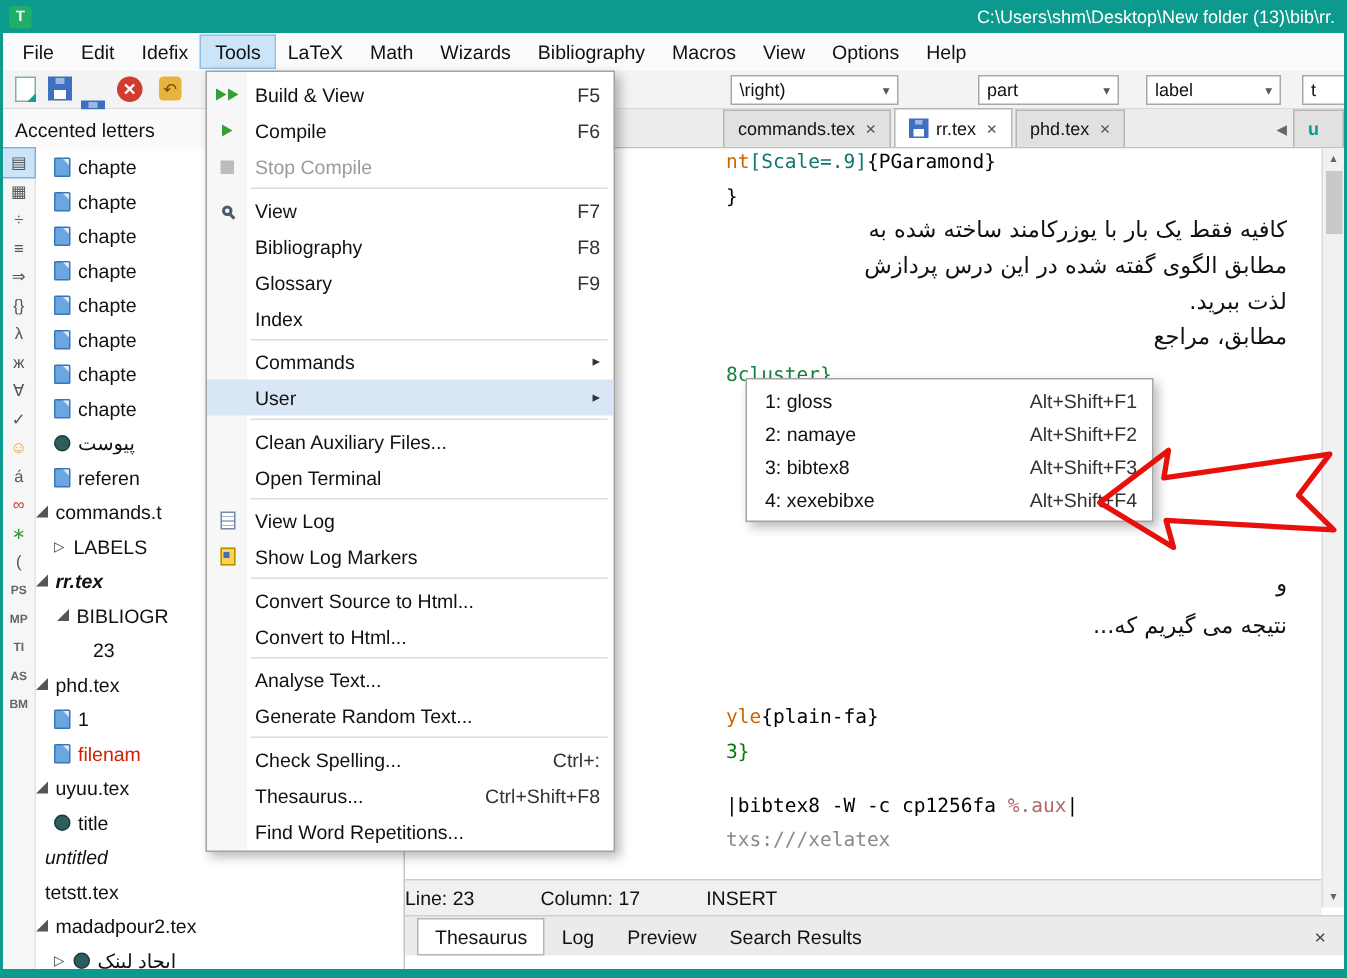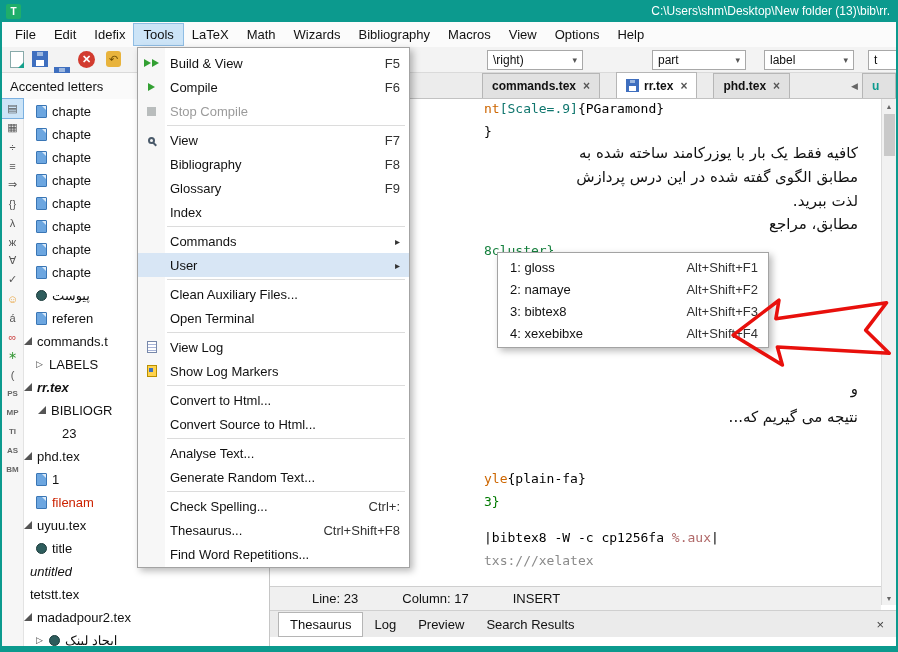--- a/index.html
+++ b/index.html
@@ -37,21 +37,21 @@
   .tb-floppy { width:16px; height:16px; background:#3f6fbf; position:relative; }
   .tb-floppy::before { content:""; position:absolute; left:4px; bottom:1px; width:8px; height:6px; background:#fff; }
   .tb-floppy::after { content:""; position:absolute; left:5px; top:1px; width:6px; height:4px; background:#9db8e0; }
   .tb-close { left:76px; width:17px; height:17px; border-radius:50%; background:#d23b2f; color:#fff;
     font-size:11px; font-weight:bold; display:flex; align-items:center; justify-content:center; }
   .tb-undo { left:104px; width:15px; height:16px; background:#e8b33c; border-radius:3px; color:#6b4b00;
     font-size:11px; display:flex; align-items:center; justify-content:center; }
   .combo { position:absolute; top:3px; height:20px; background:#fff; border:1px solid #a8a8a8;
     display:flex; align-items:center; padding:0 5px; font-size:12px; white-space:nowrap; overflow:hidden; }
   .combo .arr { margin-left:auto; padding-left:6px; font-size:9px; color:#555; }
-  .combo1 { left:485px; width:96px; } .combo2 { left:650px; width:94px; }
+  .combo1 { left:485px; width:112px; } .combo2 { left:650px; width:94px; }
   .combo3 { left:762px; width:90px; } .combo4 { left:866px; width:44px; }
 
   
   .sidebar { position:absolute; left:2px; top:73px; width:268px; height:573px; background:#fff;
     border-right:1px solid #c6c6c6; }
   .sb-header { height:26px; display:flex; align-items:center; padding-left:8px; background:#fafafa; }
   .iconstrip { position:absolute; left:0; top:26px; width:22px; height:547px; background:#f6f6f6;
     border-right:1px solid #e3e3e3; }
   .pic { height:19px; display:flex; align-items:center; justify-content:center; font-size:11px; color:#555; }
   .pic.sel { background:var(--selection); outline:1px solid #7ab0e0; }
@@ -70,21 +70,21 @@
   .expc { width:10px; font-size:9px; color:#444; margin-right:3px; flex:none; }
   .tl { white-space:nowrap; overflow:hidden; }
   .tl.cur { font-weight:bold; font-style:italic; }
   .tl.ital { font-style:italic; }
   .tl.redlbl { color:#cc2200; }
 
   
   .tabbar { position:absolute; left:270px; top:73px; width:626px; height:26px; background:#ececec;
     border-bottom:1px solid #c2c2c2; display:flex; align-items:flex-end; }
   .tab { height:25px; display:flex; align-items:center; padding:0 9px; background:#e1e1e1;
-    border:1px solid #b6b6b6; border-bottom:none; margin-right:16px; font-size:12px; white-space:nowrap;font-weight:bold; }
+    border:1px solid #b6b6b6; border-bottom:none; margin-right:2px; font-size:12px; white-space:nowrap; }
   .tab.first { margin-left:212px; }
   .tab.active { background:#fff; height:26px; }
   .tab .close { margin-left:7px; color:#555; font-size:12px; }
   .tabsave { width:13px; height:13px; background:#3f6fbf; position:relative; margin-right:5px; }
   .tabsave::before { content:""; position:absolute; left:3px; bottom:1px; width:7px; height:5px; background:#fff; }
   .tabsave::after { content:""; position:absolute; left:4px; top:1px; width:5px; height:3px; background:#9db8e0; }
   .tabscroll { margin-left:auto; font-size:9px; color:#666; padding:0 4px; align-self:center; }
   .tab.partial { margin-right:0; width:34px; overflow:hidden; color:var(--accent); font-weight:bold; }
 
   
@@ -96,21 +96,21 @@
   .c-red { color:#15803d; } .c-green { color:#007a00; } .c-muted { color:#b06868; } .c-comment { color:#8a8a8a; }
 
   .vscroll { position:absolute; right:2px; top:99px; width:15px; height:506px; background:#f1f1f1;
     border-left:1px solid #dcdcdc; z-index:5; }
   .sb-btn { height:14px; display:flex; align-items:center; justify-content:center; font-size:7px; color:#666; }
   .sb-dn { position:absolute; bottom:0; left:0; right:0; }
   .sb-thumb { position:absolute; top:15px; left:2px; width:11px; height:42px; background:#c9c9c9; }
 
   
   .statusbar { position:absolute; left:270px; top:586px; width:611px; height:24px; background:#f0f0f0;
-    border-top:1px solid #cfcfcf; display:flex; align-items:center; gap:44px; padding-left:42px; }
+    border-top:1px solid #cfcfcf; display:flex; align-items:center; gap:44px; }
 
   
   .btabs { position:absolute; left:270px; top:610px; width:626px; height:27px; background:#ebebeb;
     border-top:1px solid #cfcfcf; display:flex; align-items:center; padding-left:8px; }
   .btab { padding:4px 11px; }
   .btab.active { background:#fff; border:1px solid #b5b5b5; }
   .bclose { margin-left:auto; padding-right:12px; color:#444; font-size:13px; }
 
   
   .menu-popup { position:absolute; left:137px; top:47px; width:273px; height:521px; background:#fff;
@@ -459,25 +459,25 @@
     </div>
   <div class="mi">
       <span class="mic">
         <span class="marksi"></span>
       </span>
       <span class="mil">Show Log Markers</span>
     </div>
   <div class="msep"></div>
   <div class="mi">
       <span class="mic"></span>
+      <span class="mil">Convert Source to Html...</span>
+    </div>
+  <div class="mi">
+      <span class="mic"></span>
       <span class="mil">Convert to Html...</span>
-    </div>
-  <div class="mi">
-      <span class="mic"></span>
-      <span class="mil">Convert Source to Html...</span>
     </div>
   <div class="msep"></div>
   <div class="mi">
       <span class="mic"></span>
       <span class="mil">Analyse Text...</span>
     </div>
   <div class="mi">
       <span class="mic"></span>
       <span class="mil">Generate Random Text...</span>
     </div>

